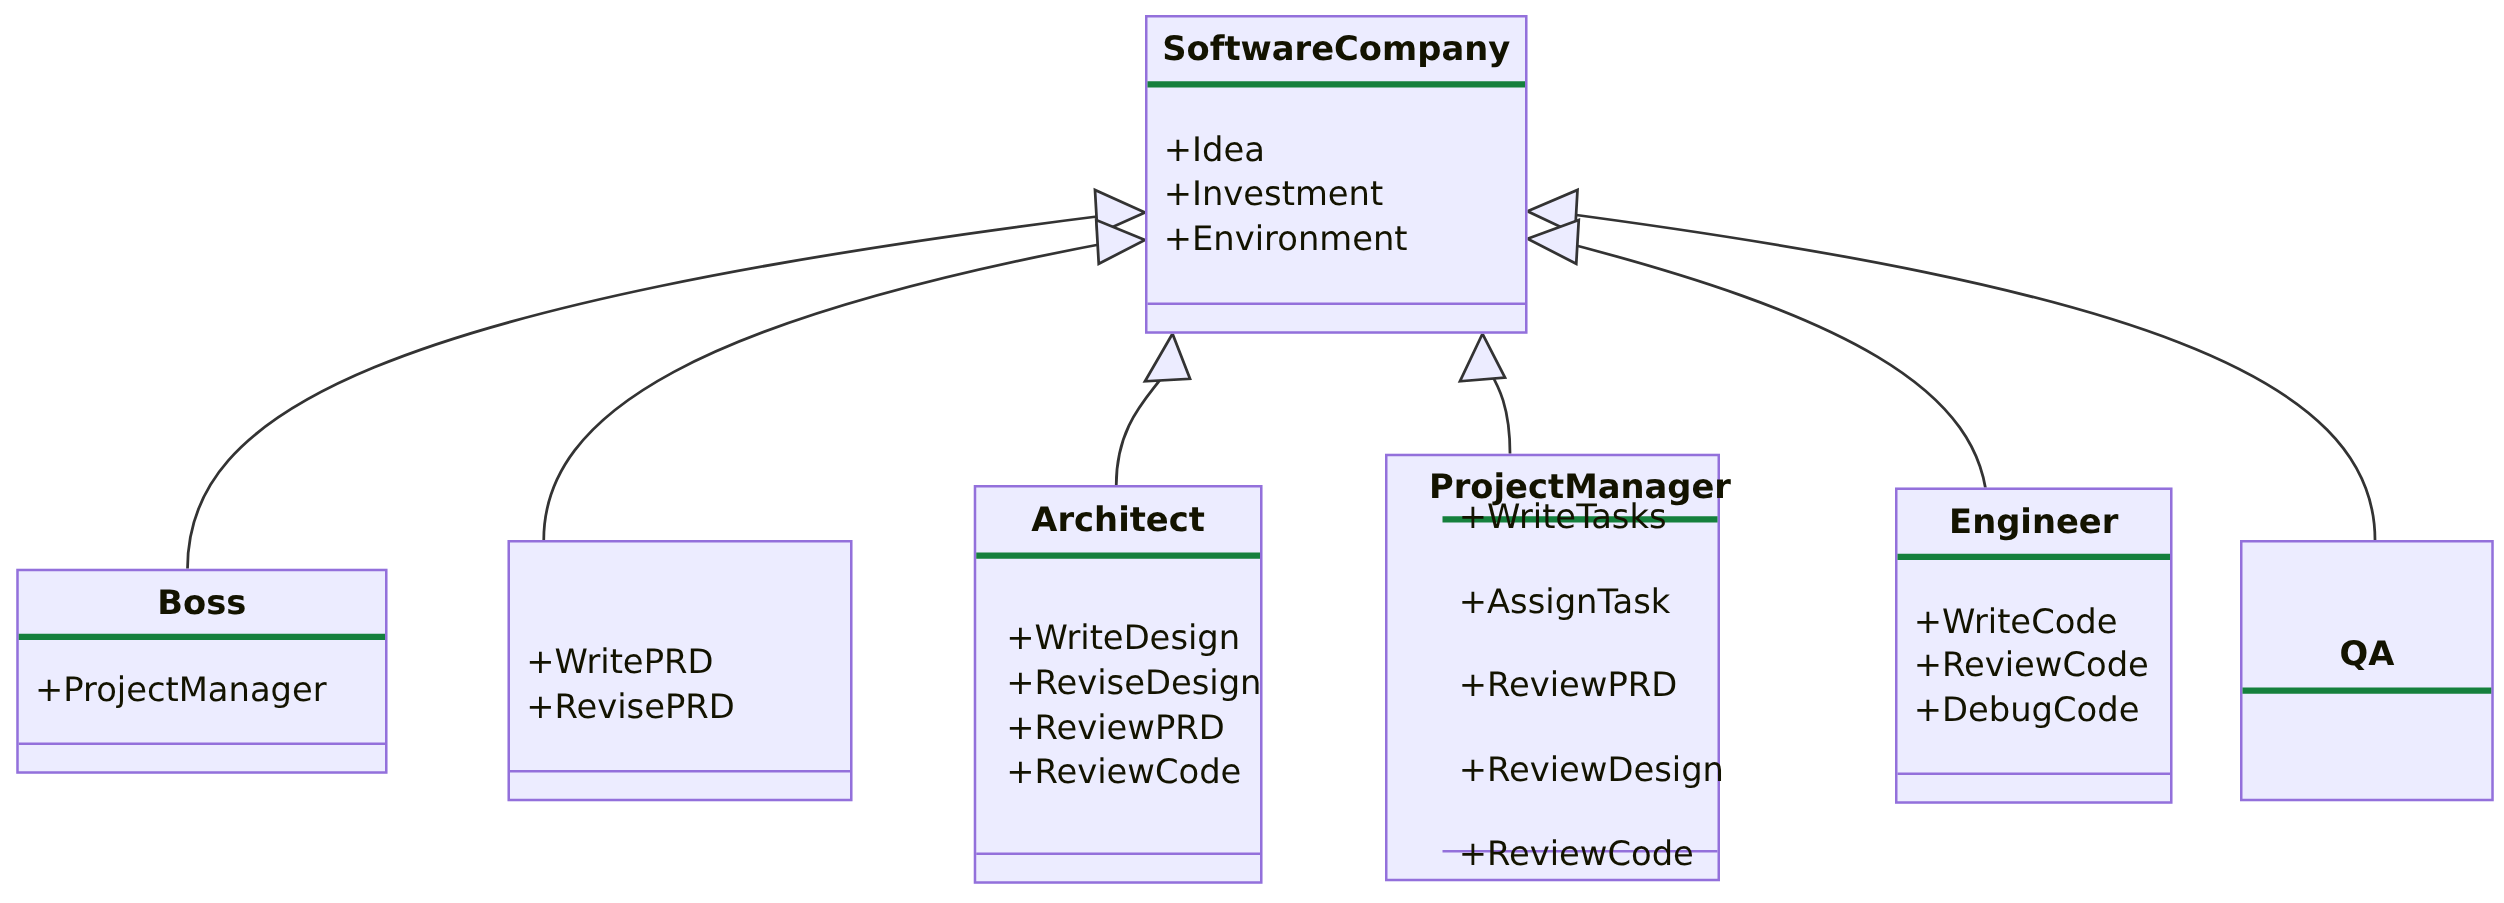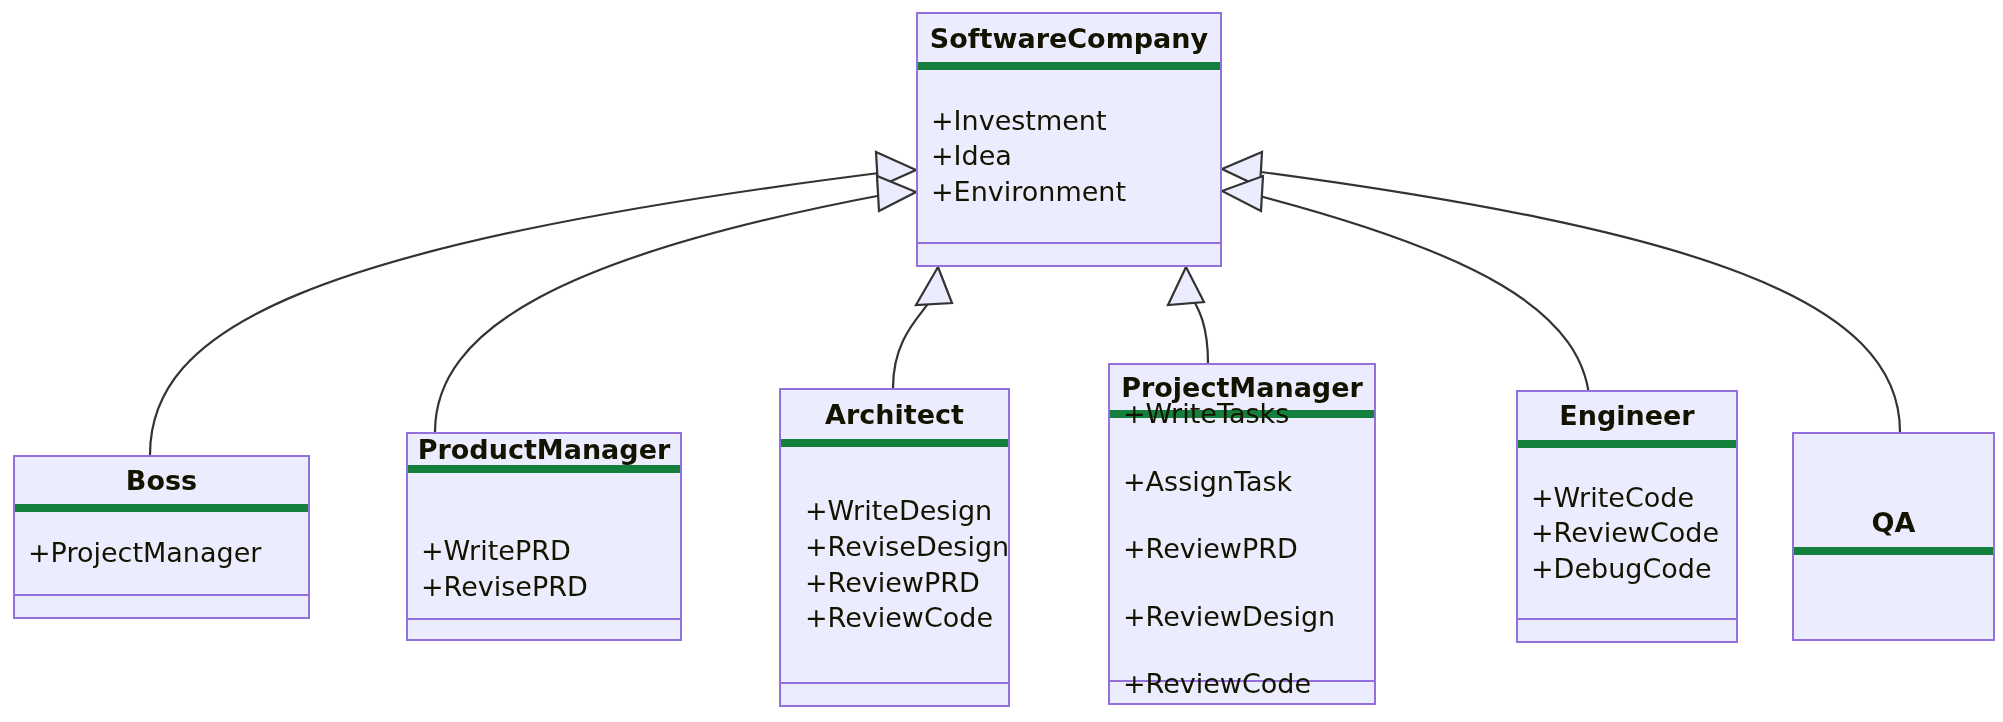--- a/index.html
+++ b/index.html
@@ -30,21 +30,21 @@
     background: #ECECFF;
     display: flex;
     flex-direction: column;
   }
   .class-title {
     box-sizing: border-box;
     text-align: center;
     font-weight: bold;
     font-size: 27px;
     color: #131300;
-    border-bottom: 8px solid #15803d;
+    border-bottom: 5px solid #15803d;
     display: flex;
     align-items: center;
     justify-content: center;
     white-space: nowrap;
   }
   .class-members {
     box-sizing: border-box;
     border-bottom: 2px solid #9370DB;
     padding: 14px 12px 14px 13px;
     display: flex;
@@ -95,56 +95,55 @@
       <polygon points="1222,191 1263,176 1261,211"></polygon>
 
       <polygon points="938,267 916,305 952,303"></polygon>
       <polygon points="1186,267 1168,305 1204,302"></polygon>
     </g>
   </svg>
 
   <div class="uml-class" style="left:916px; top:12px; width:306px; height:255px;">
     <div class="class-title" style="height:57px;">SoftwareCompany</div>
     <div class="class-members" style="height:177px;">
+      <div class="member-row">+Idea</div>
       <div class="member-row">+Investment</div>
-      <div class="member-row">+Idea</div>
       <div class="member-row">+Environment</div>
     </div>
     <div class="class-methods"></div>
   </div>
 
   <div class="uml-class" style="left:13px; top:455px; width:297px; height:164px;">
     <div class="class-title" style="height:57px;">Boss</div>
     <div class="class-members" style="height:86px;">
       <div class="member-row">+ProjectManager</div>
     </div>
     <div class="class-methods"></div>
   </div>
 
   <div class="uml-class" style="left:406px; top:432px; width:276px; height:209px;">
-    <div class="class-title" style="height:57px;">ProductManager</div>
     <div class="class-members" style="height:131px;margin-top:46px;">
       <div class="member-row">+WritePRD</div>
       <div class="member-row">+RevisePRD</div>
     </div>
     <div class="class-methods"></div>
   </div>
 
   <div class="uml-class" style="left:779px; top:388px; width:231px; height:319px;">
     <div class="class-title" style="height:57px;">Architect</div>
     <div class="class-members" style="height:219px;padding-left:24px;">
       <div class="member-row">+WriteDesign</div>
       <div class="member-row">+ReviseDesign</div>
       <div class="member-row">+ReviewPRD</div>
       <div class="member-row">+ReviewCode</div>
     </div>
     <div class="class-methods"></div>
   </div>
 
-  <div class="uml-class" style="left:1108px; top:363px; width:268px; height:342px;">
+  <div class="uml-class" style="left:1108px; top:363px; width:268px; height:342px;padding-left:44px;">
     <div class="class-title" style="height:57px;">ProjectManager</div>
     <div class="class-members" style="height:264px;gap:32px;">
       <div class="member-row">+WriteTasks</div>
       <div class="member-row">+AssignTask</div>
       <div class="member-row">+ReviewPRD</div>
       <div class="member-row">+ReviewDesign</div>
       <div class="member-row">+ReviewCode</div>
     </div>
     <div class="class-methods"></div>
   </div>

